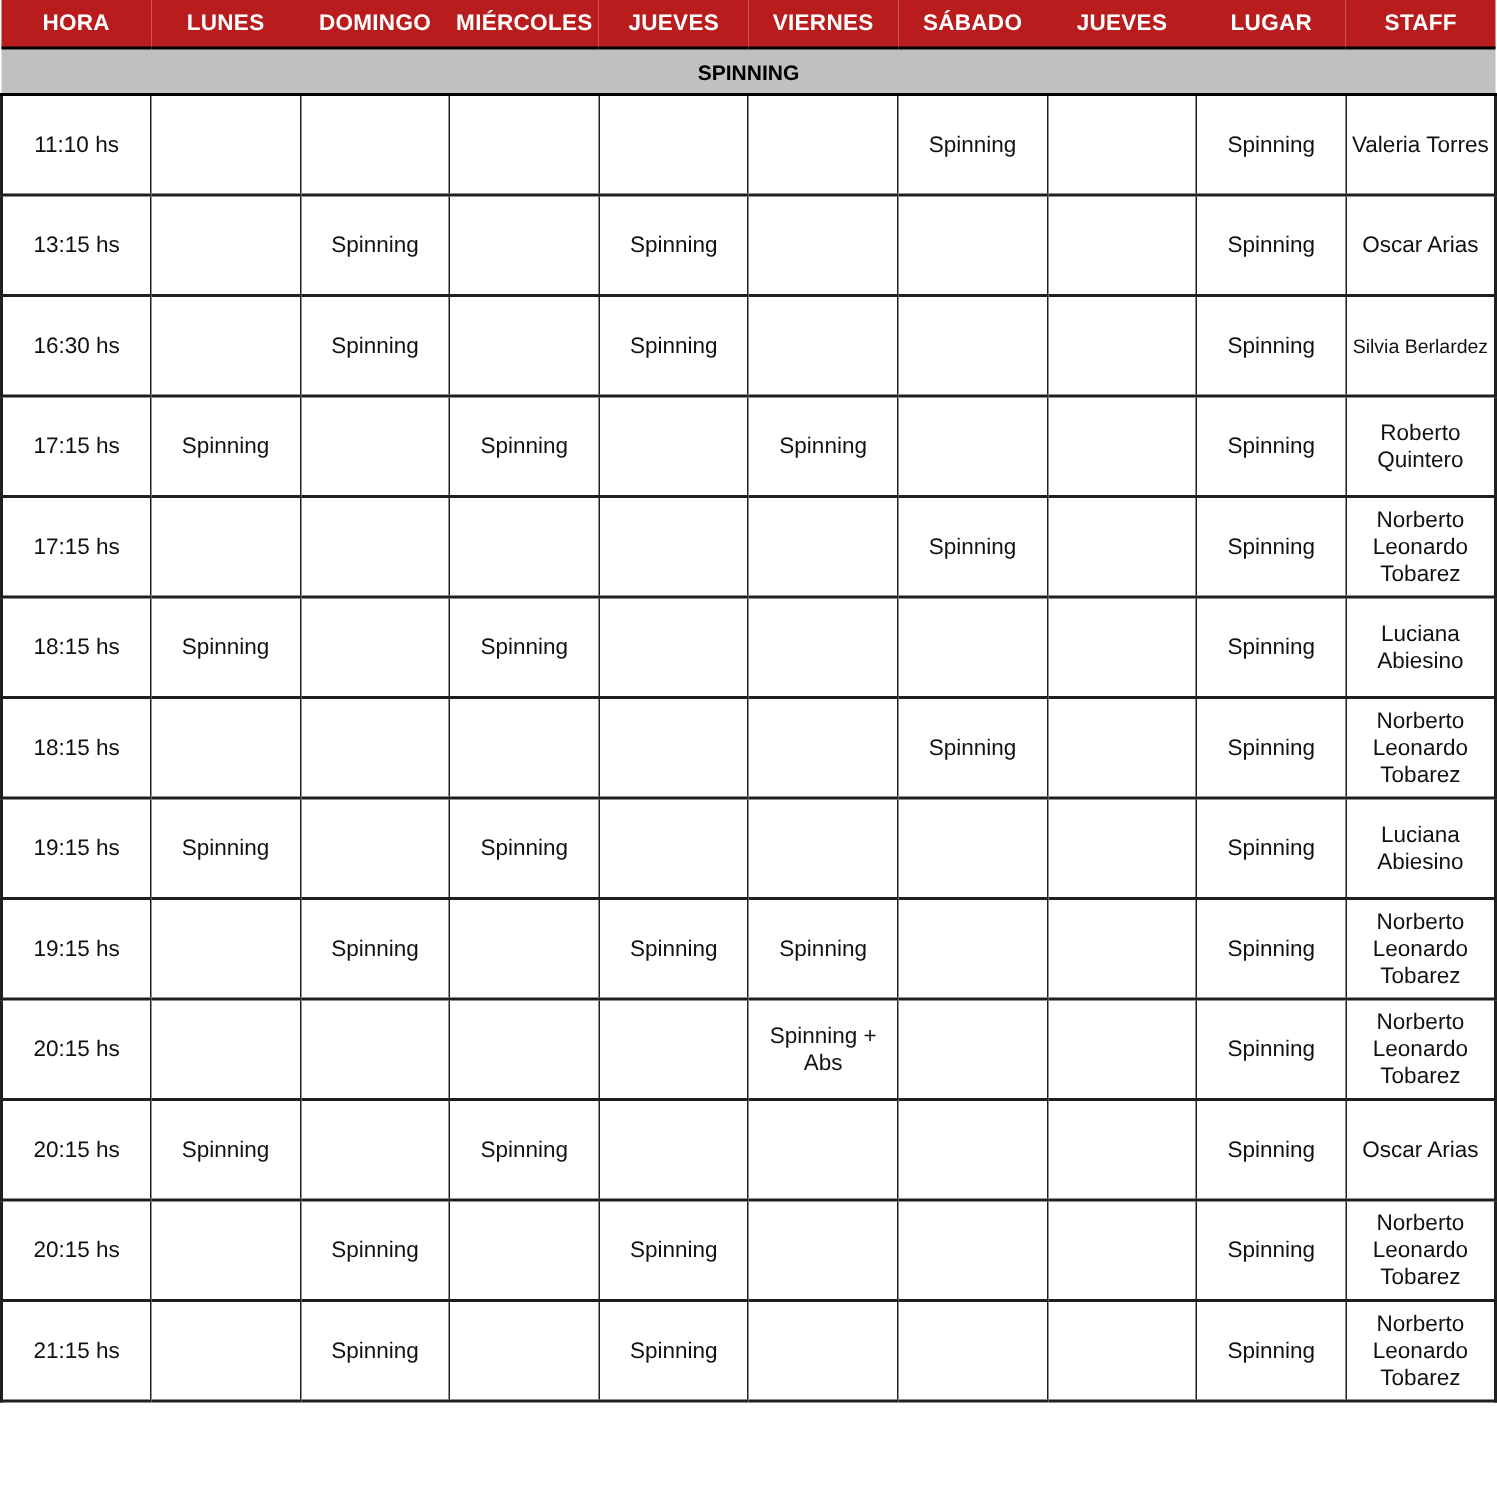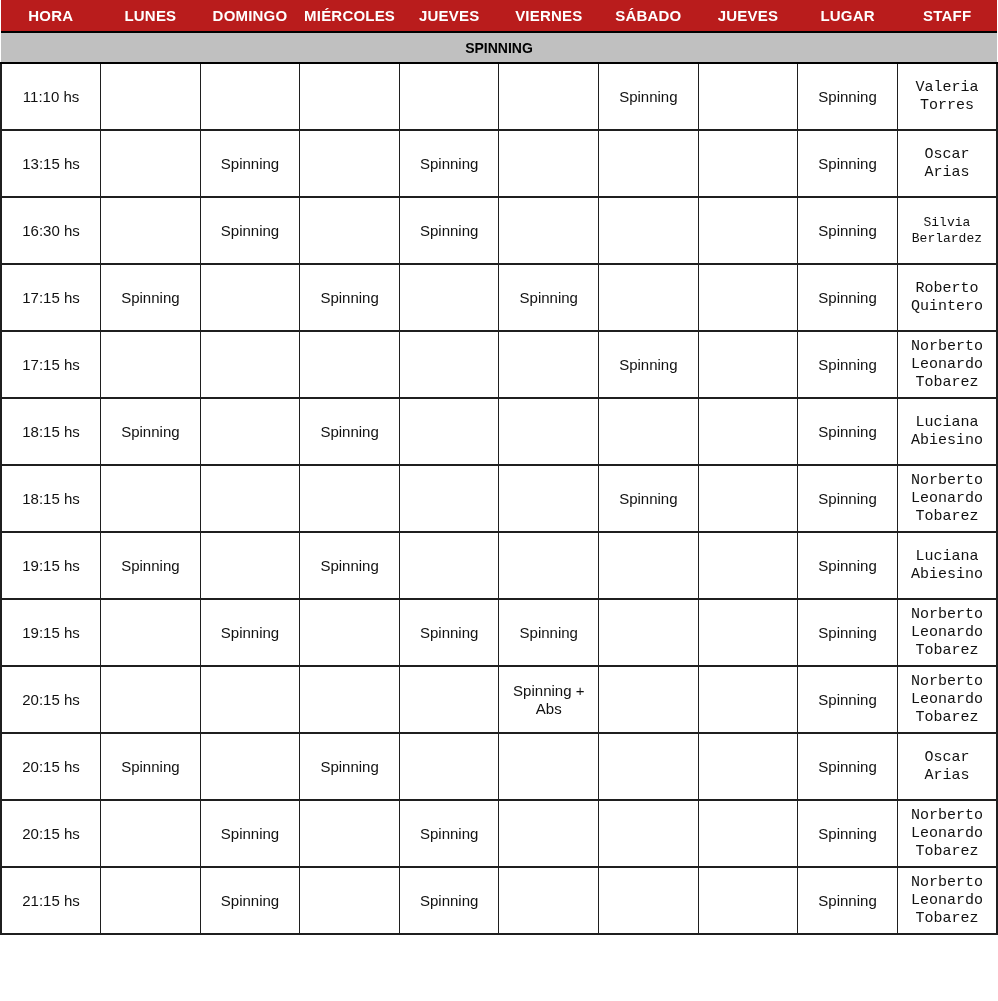--- a/index.html
+++ b/index.html
@@ -56,21 +56,21 @@
     text-align: center;
     vertical-align: middle;
     font-size: 15px;
     line-height: 1.2;
     padding: 2px 3px;
     background: #ffffff;
     overflow: hidden;
     word-wrap: break-word;
   }
   tbody td.cell:first-child { border-left-width: 2px; }
-  tbody td.cell:last-child  { border-right-width: 2px; font-family: Liberation Mono, monospace; }
+  tbody td.cell:last-child  { border-right-width: 2px; }
   td.cell.staff-small { font-size: 13px; }
 </style>
 </head>
 <body>
 
 <table class="schedule">
   <colgroup>
     <col>
       <col>
       <col>

